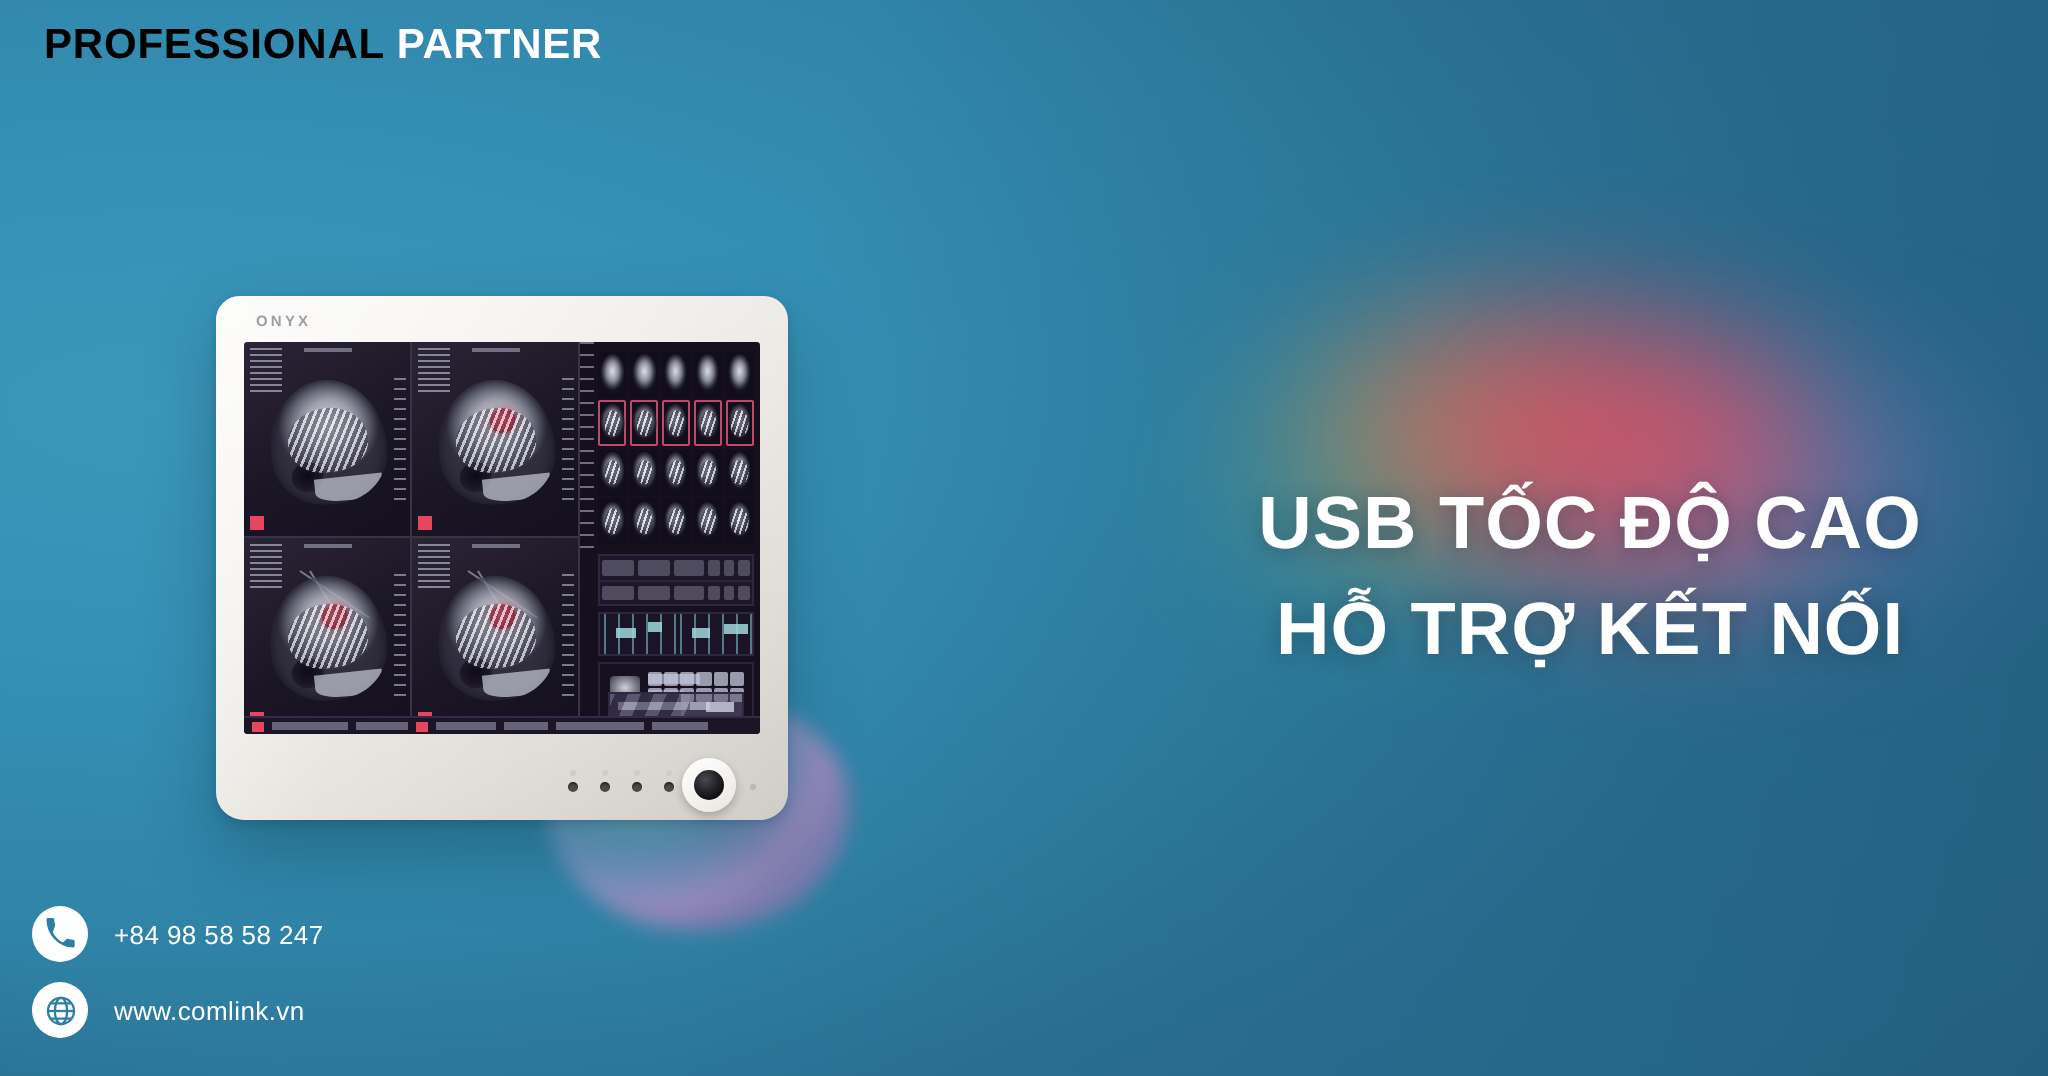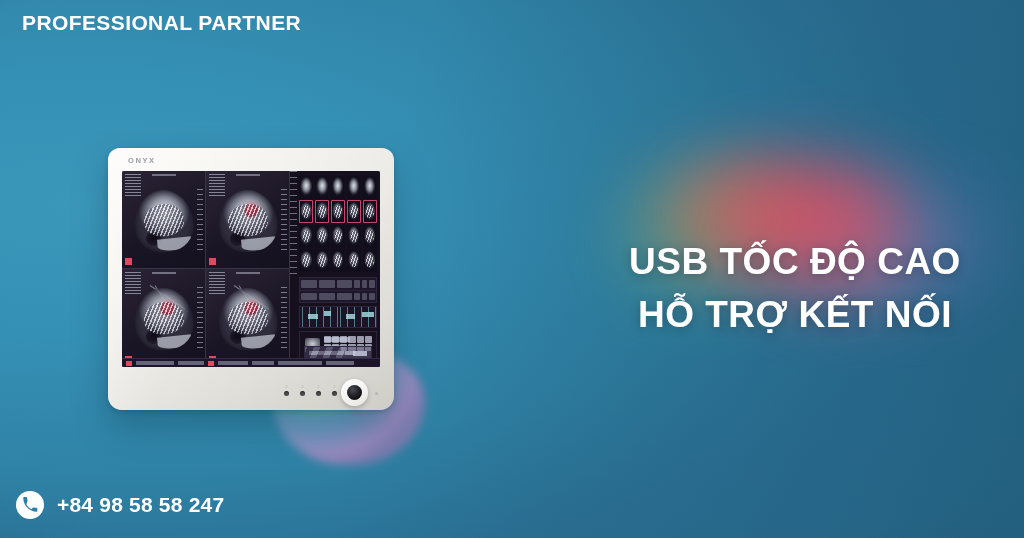--- a/index.html
+++ b/index.html
@@ -49,21 +49,21 @@
     background:radial-gradient(60% 60% at 34% 26%, rgba(255,255,255,.30), rgba(255,255,255,0) 70%);
     filter:blur(7px);
   }
 
   
   #brandbar{
     position:absolute; left:22px; top:12px;
     font-size:21px; font-weight:bold; letter-spacing:.4px; line-height:1;
     white-space:nowrap;
   }
-  #brand-professional{ color:#ffffff;margin-top:32px; }
+  #brand-professional{ color:#000000;margin-top:32px; }
   #brand-partner{ color:#ffffff; }
 
   
   #monitor{
     position:absolute; left:108px; top:148px; width:286px; height:262px;
     background:linear-gradient(160deg,#fbfaf7 0%,#f2f0eb 42%,#e4e2dc 78%,#d8d6cf 100%);
     border-radius:12px 12px 14px 14px;
     box-shadow:0 16px 34px rgba(16,52,74,.34), 0 2px 5px rgba(16,52,74,.22);
     padding-left:15px;
   }
@@ -274,21 +274,21 @@
 
   
   #contact{ position:absolute; left:16px; bottom:14px; }
   .contact-row{ display:flex; align-items:center; gap:13px; height:38px; }
   .contact-icon{
     width:28px; height:28px; border-radius:50%;
     background:#ffffff;
     display:flex; align-items:center; justify-content:center;
     flex:0 0 auto;
   }
-  .contact-text{ color:#ffffff; font-size:21px; font-weight:bold; letter-spacing:.2px; }
+  .contact-text{ color:#ffffff; font-size:13px; font-weight:normal; letter-spacing:.2px; }
 </style>
 </head>
 <body>
 
 <div id="bg-base"></div>
 <div id="bg-right-wash"></div>
 <div id="bg-vignette"></div>
 
 <div id="glow-wrap">
   <div class="glow" id="glow-green"></div>
@@ -533,13 +533,27 @@
 
 <div id="contact">
   <div class="contact-row">
     <div class="contact-icon">
       <svg width="16" height="16" viewBox="0 0 24 24" aria-hidden="true">
         <path fill="#2e7fa4" d="M6.6 10.8c1.7 3.3 4.3 5.9 7.6 7.6l2.5-2.5c.3-.3.8-.4 1.2-.3 1.3.4 2.6.7 4 .7.6 0 1.1.5 1.1 1.1V21c0 .6-.5 1.1-1.1 1.1C11.3 22.1 1.9 12.7 1.9 1.1 1.9.5 2.4 0 3 0h3.6c.6 0 1.1.5 1.1 1.1 0 1.4.2 2.7.7 4 .1.4 0 .9-.3 1.2L6.6 10.8z"></path>
       </svg>
     </div>
     <div class="contact-text">+84 98 58 58 247</div>
   </div>
+  <div class="contact-row">
+    <div class="contact-icon">
+      <svg width="17" height="17" viewBox="0 0 24 24" aria-hidden="true">
+        <g fill="none" stroke="#2e7fa4" stroke-width="1.6">
+          <circle cx="12" cy="12" r="9.2"></circle>
+          <ellipse cx="12" cy="12" rx="4.3" ry="9.2"></ellipse>
+          <line x1="2.8" y1="12" x2="21.2" y2="12"></line>
+          <line x1="4.6" y1="6.6" x2="19.4" y2="6.6"></line>
+          <line x1="4.6" y1="17.4" x2="19.4" y2="17.4"></line>
+        </g>
+      </svg>
+    </div>
+    <div class="contact-text">www.comlink.vn</div>
+  </div>
 </div>
 
 </body></html>

